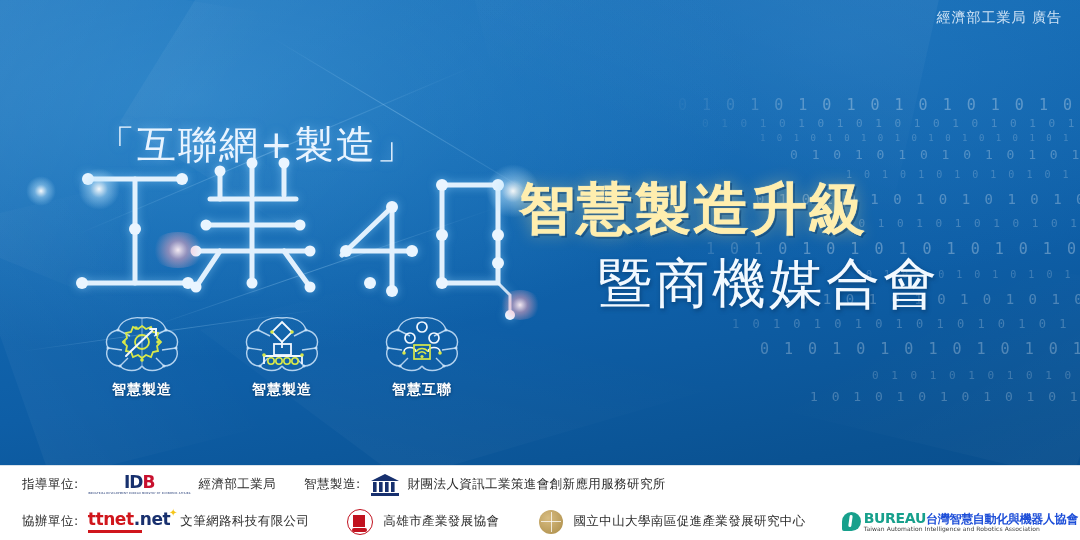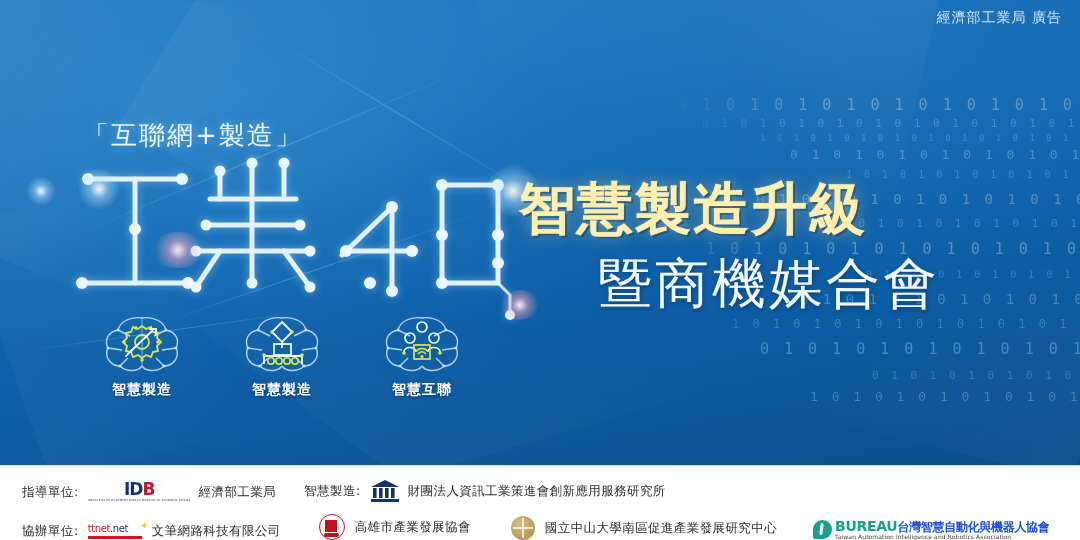--- a/index.html
+++ b/index.html
@@ -57,22 +57,22 @@
   }
 
   
   #advert{
     position:absolute;right:18px;top:9px;
     font-size:14px;color:#cfe3f5;letter-spacing:1px;
   }
 
   
   #sub{
-    position:absolute;left:83px;top:118px;
-    font-size:26px;color:#e9f4ff;letter-spacing:2px;
+    position:absolute;left:96px;top:118px;
+    font-size:39px;color:#e9f4ff;letter-spacing:2px;
     text-shadow:0 0 10px rgba(150,210,255,0.55);white-space:nowrap;
   }
 
   
   #circuit{position:absolute;left:70px;top:155px;width:460px;height:165px;}
   #circuit svg{display:block;filter:drop-shadow(0 0 4px rgba(150,215,255,0.55));}
 
   
   #hl-yellow{
     position:absolute;left:519px;top:172px;
@@ -99,36 +99,36 @@
   
   .glow{position:absolute;border-radius:50%;pointer-events:none;}
   .g-white{background:radial-gradient(circle,rgba(255,255,255,0.95) 0%,rgba(190,230,255,0.45) 30%,rgba(120,200,255,0) 70%);}
   .g-pink{background:radial-gradient(circle,rgba(255,240,245,0.95) 0%,rgba(255,170,190,0.5) 28%,rgba(255,120,160,0) 70%);}
 
   
   #footer{
     position:absolute;left:0;bottom:0;width:1080px;height:74px;
     background:#ffffff;border-top:1px solid #d8e2ea;
   }
-  .frow{display:flex;align-items:flex-end;height:37px;padding-left:22px;box-sizing:border-box;}
+  .frow{display:flex;align-items:center;height:37px;padding-left:22px;box-sizing:border-box;}
   .flabel{font-size:12.5px;color:#2b2b2b;letter-spacing:0.5px;white-space:nowrap;}
   .fname{font-size:12.5px;color:#2b2b2b;letter-spacing:0.4px;white-space:nowrap;}
   .fitem{display:flex;align-items:center;white-space:nowrap;}
   .gap-lbl{margin-right:9px;}
   .logo-box{display:inline-flex;align-items:center;justify-content:center;margin-right:8px;}
 
   
   .idb{display:flex;flex-direction:column;align-items:center;line-height:1;}
   .idb .wm{font-size:17px;font-weight:bold;color:#17306e;letter-spacing:-1px;font-family:"DejaVu Sans","Liberation Sans",sans-serif;}
   .idb .wm .b{color:#c8102e;}
   .idb .sub{font-size:2.6px;color:#17306e;letter-spacing:0.2px;margin-top:2px;white-space:nowrap;}
 
   
   .ttnet{display:flex;flex-direction:column;align-items:flex-start;line-height:1;position:relative;}
-  .ttnet .wm{font-size:10px;font-weight:normal;letter-spacing:-0.4px;}
+  .ttnet .wm{font-size:17px;font-weight:bold;letter-spacing:-0.4px;}
   .ttnet .wm .rd{color:#d0161c;}
   .ttnet .wm .nv{color:#18306e;}
   .ttnet .bar{width:54px;height:3px;background:#d0161c;margin-top:2px;}
   .ttnet .spark{position:absolute;right:-7px;top:-3px;color:#f5c518;font-size:10px;}
 
   
   .tairoa{display:flex;align-items:center;}
   .tairoa .leaf{
     width:19px;height:19px;border-radius:50% 50% 50% 10%;
     background:#17a08c;margin-right:3px;position:relative;

